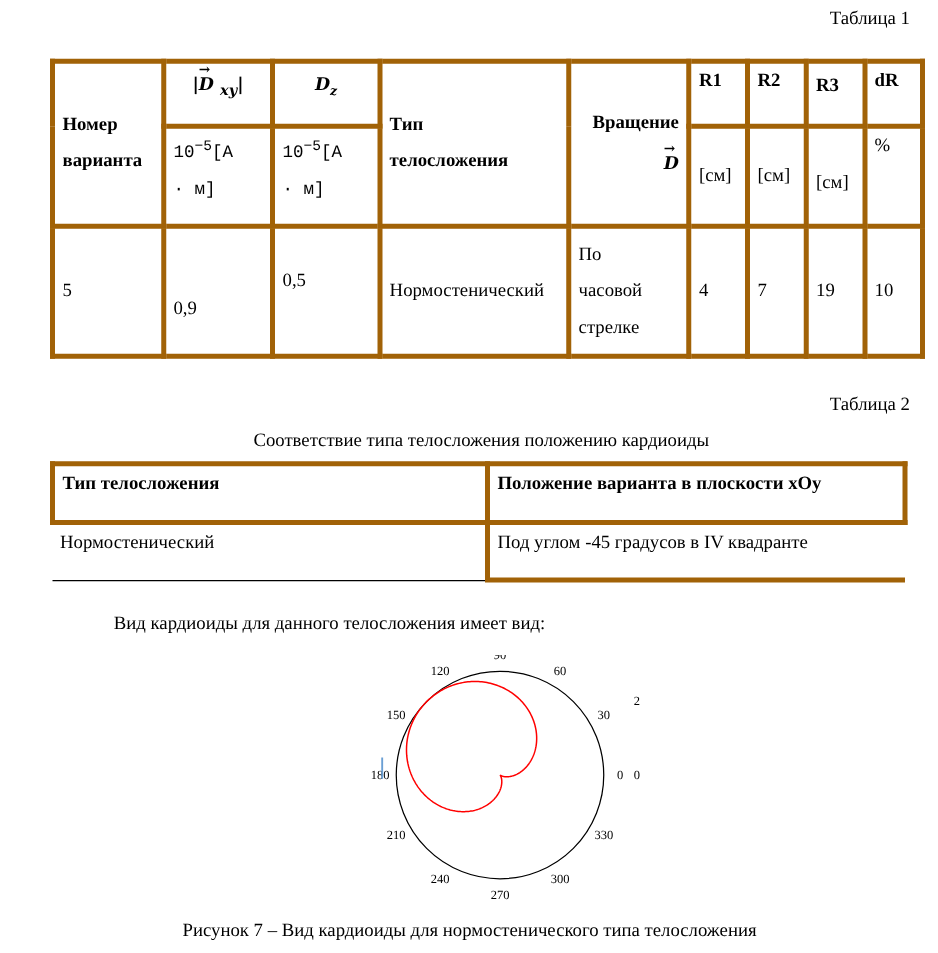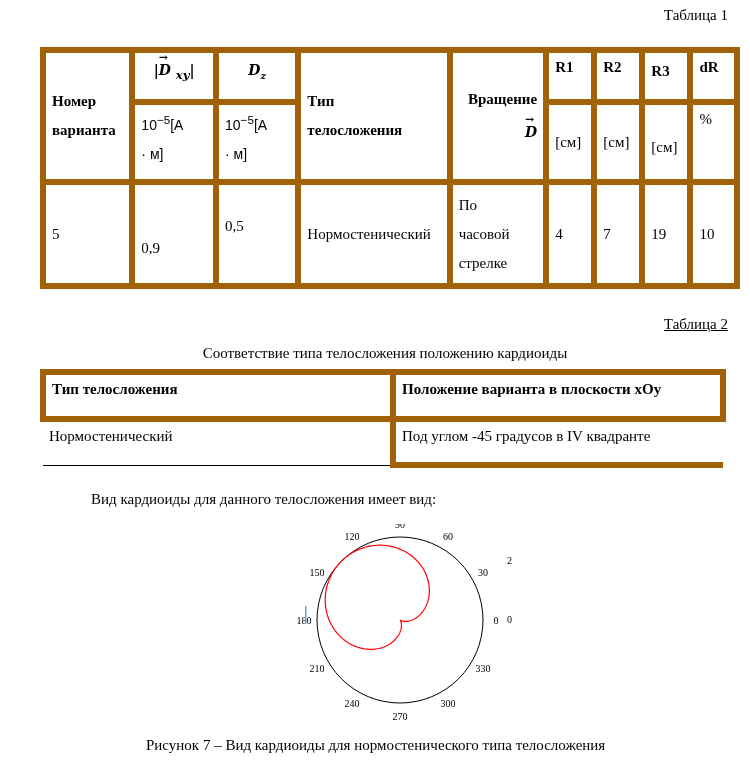--- a/index.html
+++ b/index.html
@@ -1,23 +1,23 @@
 <!DOCTYPE html>
 <html><head>
 <meta charset="utf-8">
 <style>
   html, body { margin:0; padding:0; background:#ffffff; }
   body { width:750px; height:762px; position:relative; overflow:hidden;
          font-family:"Liberation Serif", serif; color:#000; font-size:15px; }
   .abs { position:absolute; }
   .caption-right { right:22px; font-size:15px;margin-left:44px; }
   table { border-collapse:collapse; position:absolute; }
-  td { border:6px solid #a16207; vertical-align:middle; padding:0 6px; font-size:15px; line-height:29px; }
+  td { border:4px solid #a16207; vertical-align:middle; padding:0 6px; font-size:15px; line-height:29px; }
   .b { font-weight:bold; }
-  .math { font-family:Liberation Sans, sans-serif; font-size:14px; }
+  .math { font-family:Liberation Mono, monospace; font-size:14px; }
   .mathbi { font-family:"DejaVu Serif", serif; font-weight:bold; font-style:italic; font-size:14px; }
   .vec { position:relative; display:inline-block; }
   .vec::before { content:"→"; position:absolute; top:-13px; left:0; font-size:11px; font-style:normal; }
   #t1 { left:40px; top:47px; width:700px; }
   #t2 { left:40px; top:369px; width:686px; }
   .t2 td { vertical-align:top; padding:4px 6px; line-height:20px; }
   .centered { text-align:center; }
   #plot { left:296px; top:524px; }
   .small { font-size:10px; font-family:"Liberation Serif", serif; }
 </style>
@@ -77,21 +77,21 @@
       <div>стрелке</div>
     </td>
     <td>4</td>
     <td>7</td>
     <td>19</td>
     <td>10</td>
   </tr>
 </tbody>
   </table>
 
-<div class="abs caption-right" style="top:316px;text-decoration:underline;">Таблица 2</div>
+<div class="abs caption-right" style="top:316px;">Таблица 2</div>
 <div class="abs" style="left:0; width:770px; top:345px; text-align:center;">Соответствие типа телосложения положению кардиоиды</div>
 
 <table id="t2" class="t2">
   <tbody>
       <tr style="height:47px;">
     <td class="b" style="width:332px;margin-left:48px;">Тип телосложения</td>
     <td class="b">Положение варианта в плоскости xOy</td>
   </tr>
   <tr style="height:46px;">
     <td style="border-left:none; border-bottom:1px solid #000;">Нормостенический</td>

